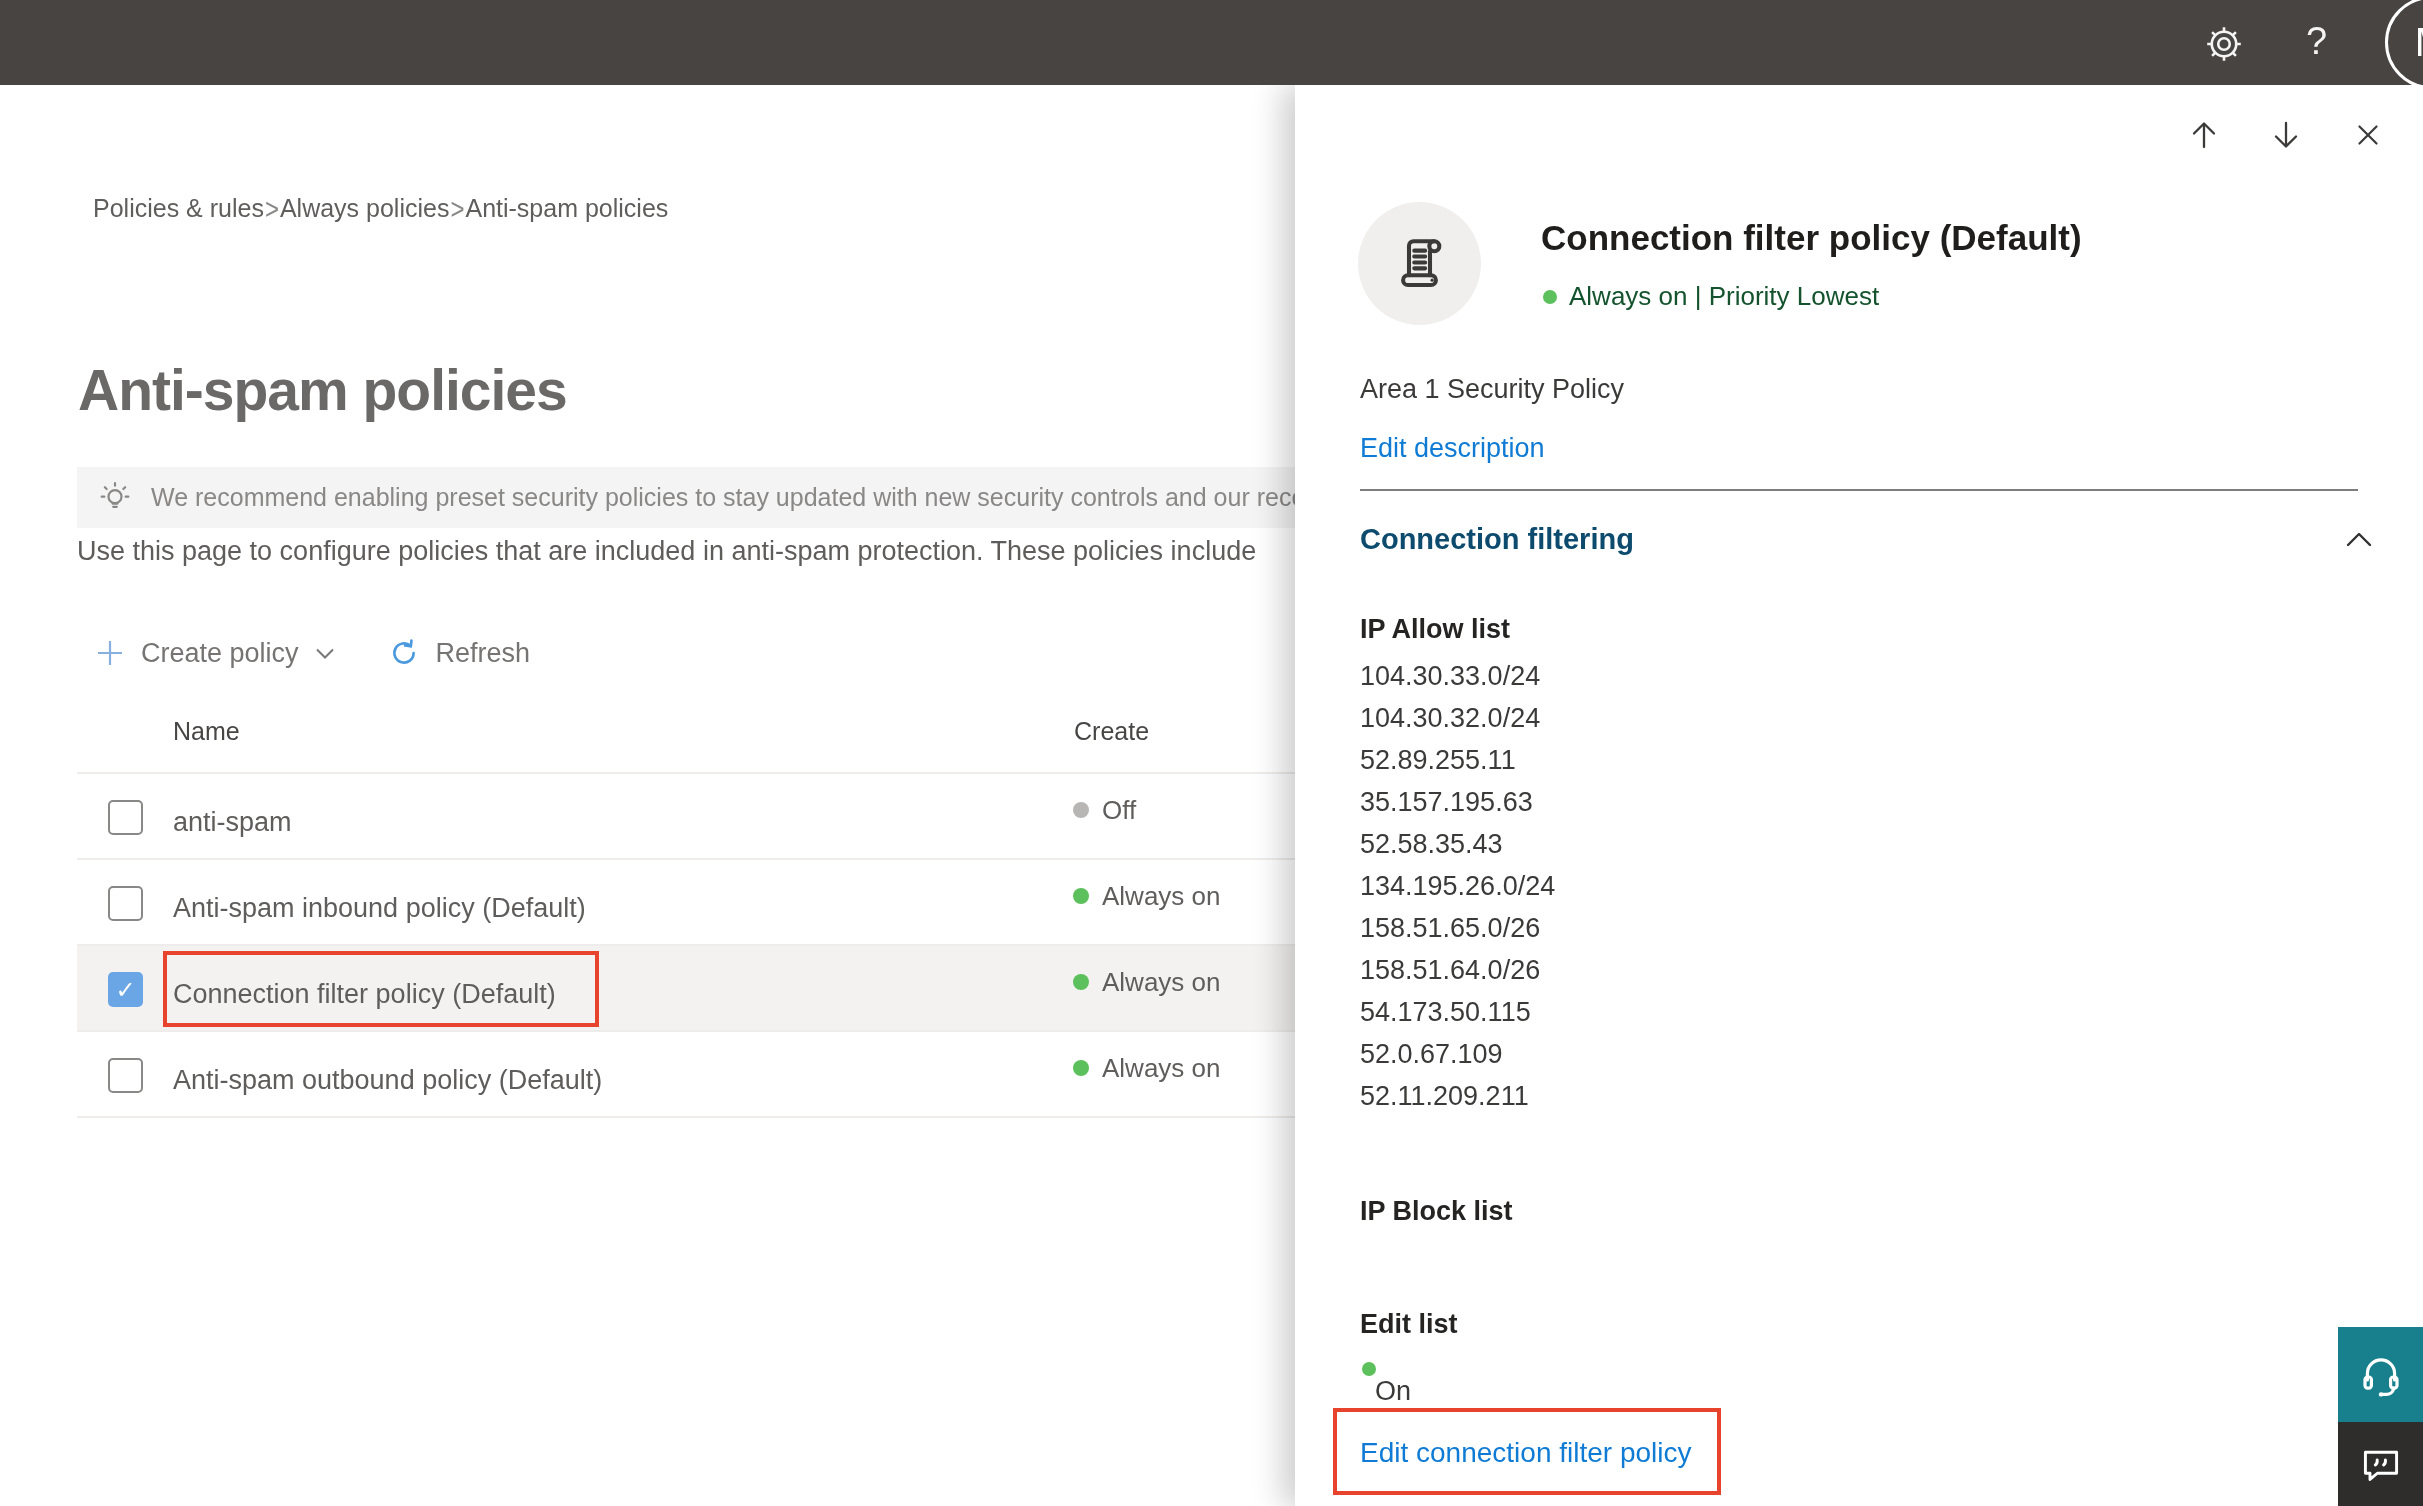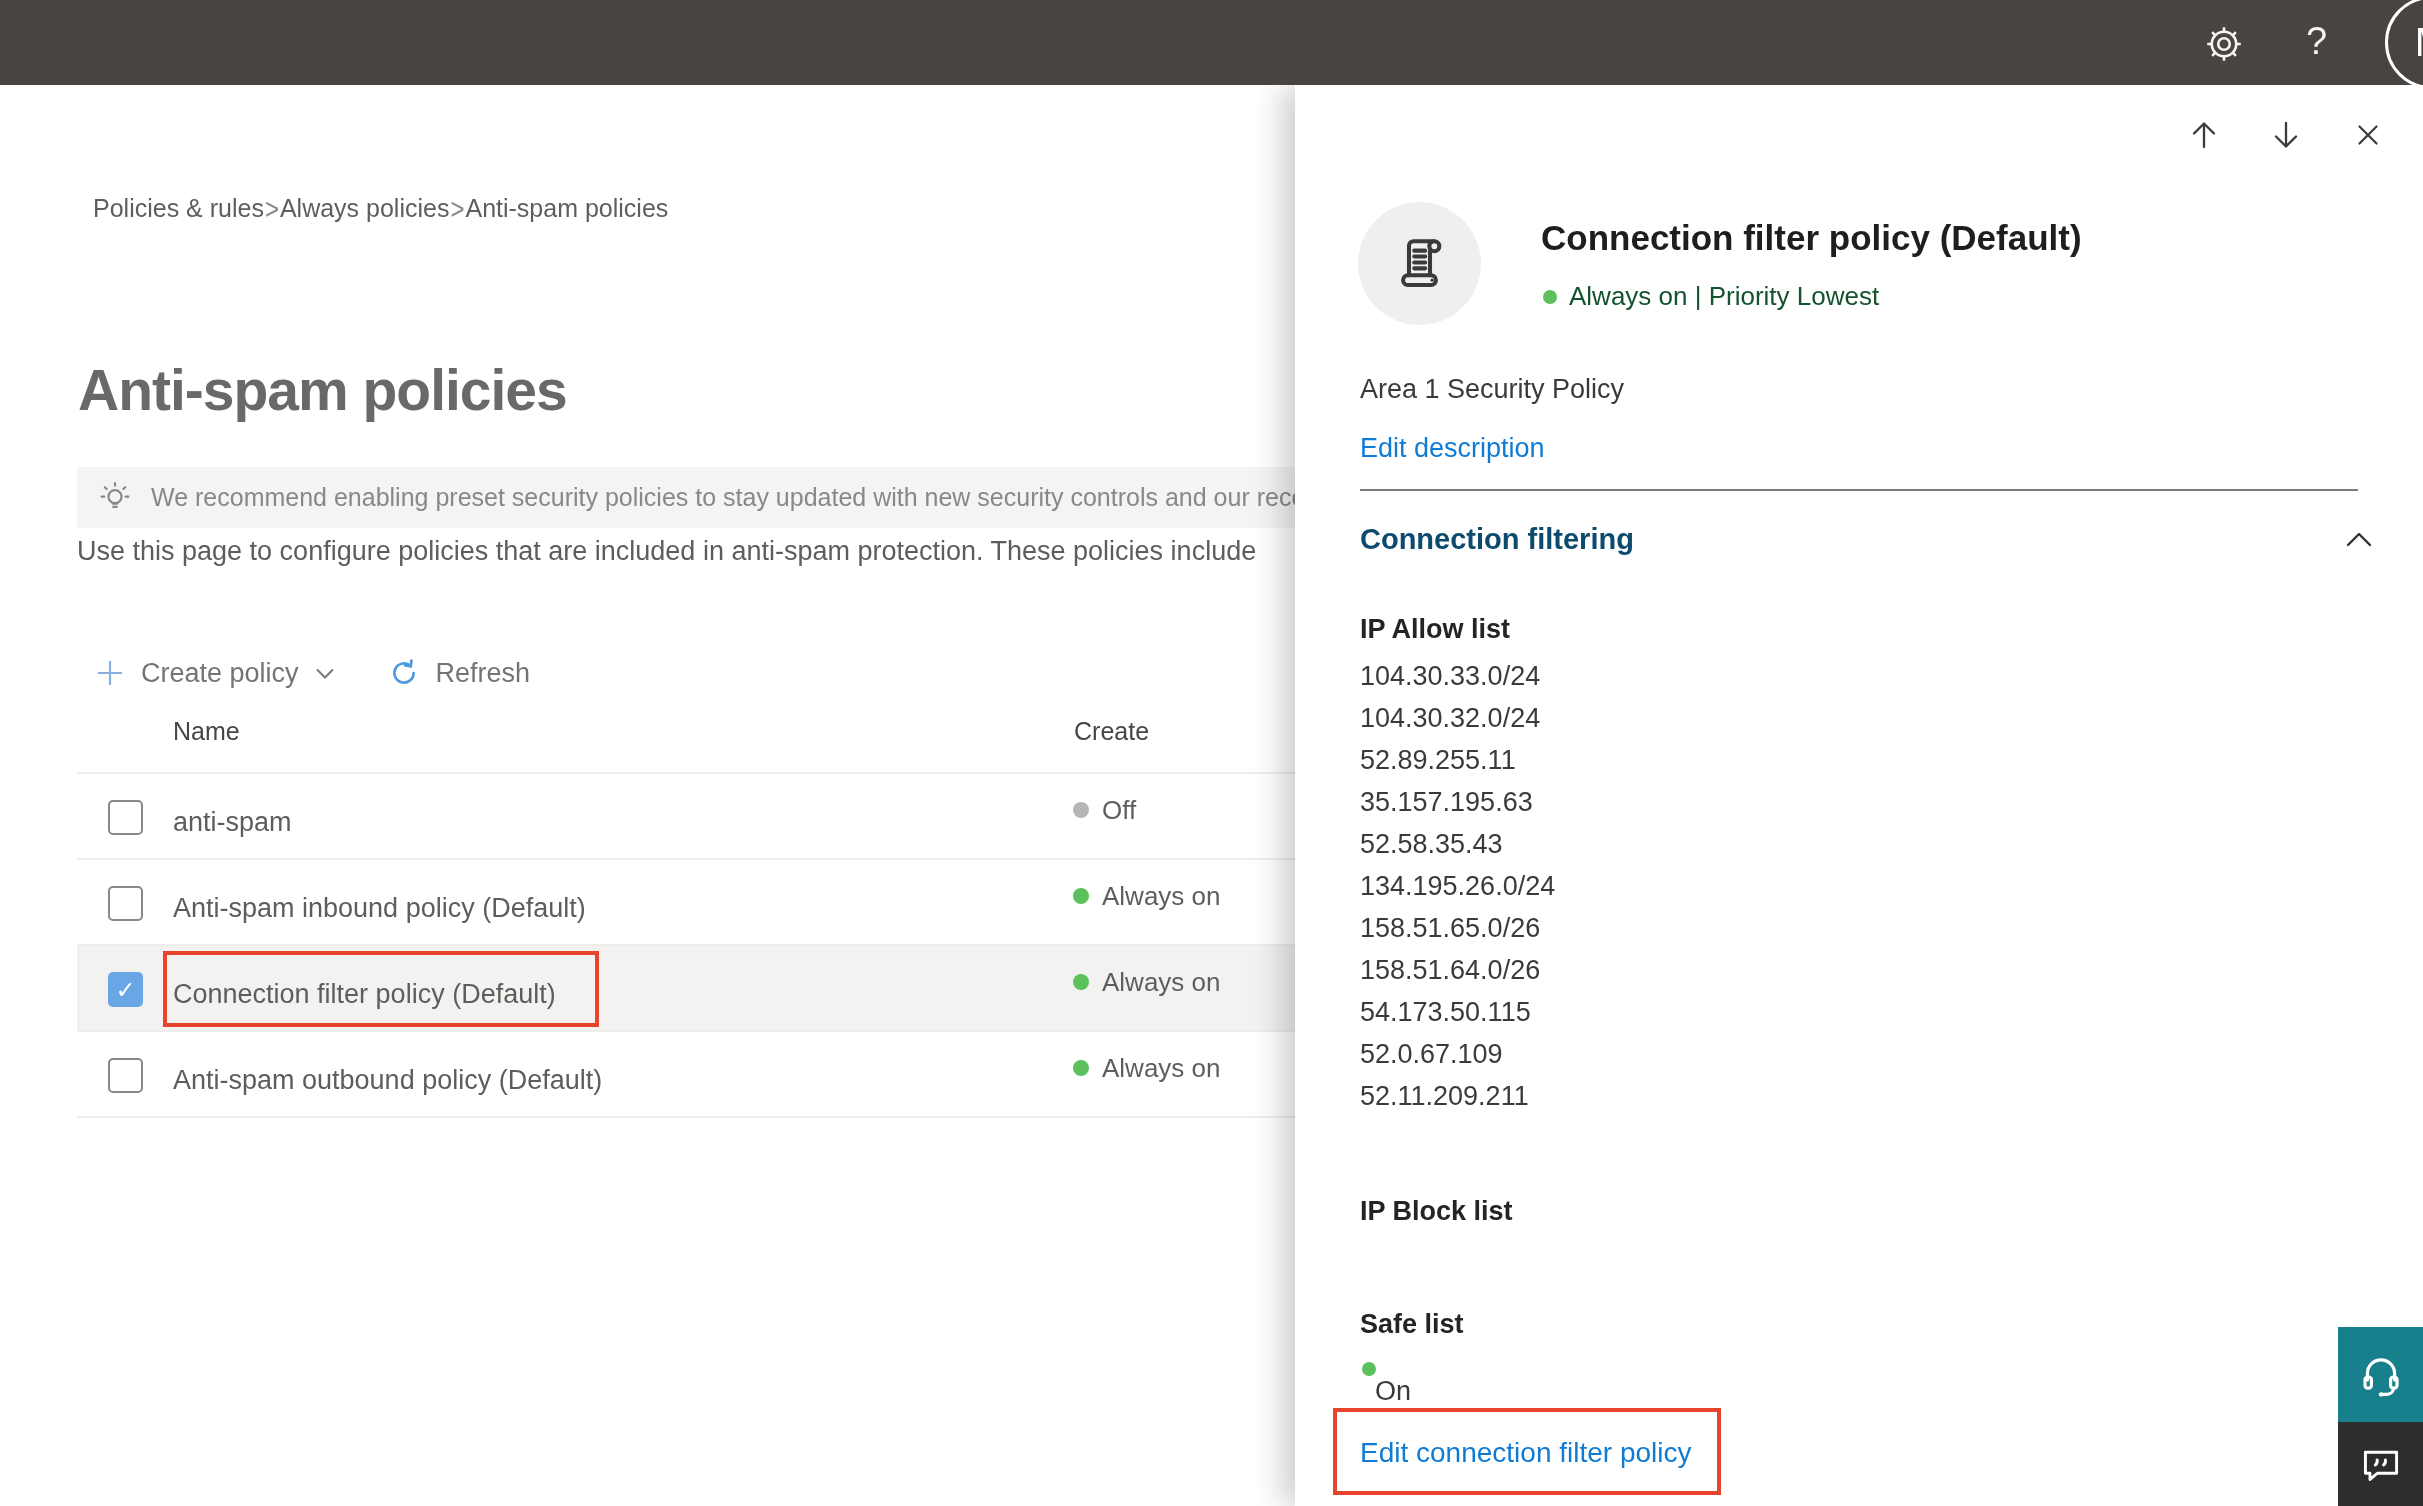--- a/index.html
+++ b/index.html
@@ -22,21 +22,21 @@
 
   .page-title{position:absolute;left:78px;top:319px;font-size:57px;font-weight:700;color:#6b6968;letter-spacing:-1px;}
 
   .banner{position:absolute;left:77px;top:467px;width:1218px;height:61px;background:#f4f4f4;
           display:flex;align-items:center;overflow:hidden;}
   .banner .bulb{margin-left:18px;flex:0 0 auto;display:flex;}
   .banner .banner-text{margin-left:16px;font-size:25px;color:#8a8886;white-space:nowrap;}
 
   .intro{position:absolute;left:77px;top:536px;width:1218px;font-size:27px;color:#5f5d5b;white-space:nowrap;overflow:hidden;}
 
-  .toolbar{position:absolute;left:95px;top:648px;height:50px;display:flex;align-items:center;}
+  .toolbar{position:absolute;left:95px;top:628px;height:50px;display:flex;align-items:center;}
   .tb-btn{display:flex;align-items:center;cursor:pointer;}
   .tb-btn .lbl{font-size:27px;color:#767472;margin-left:16px;}
   .tb-btn .chev{margin-left:16px;display:flex;}
   .tb-gap{width:53px;}
 
   .col-head{position:absolute;font-size:25px;color:#484644;cursor:pointer;}
   .col-name{left:173px;top:717px;}
   .col-status{left:1074px;top:717px;}
 
   .rows{position:absolute;left:77px;top:772px;width:1218px;border-top:2px solid #efedeb;}
@@ -281,21 +281,21 @@
       <div>134.195.26.0/24</div>
       <div>158.51.65.0/26</div>
       <div>158.51.64.0/26</div>
       <div>54.173.50.115</div>
       <div>52.0.67.109</div>
       <div>52.11.209.211</div>
     </div>
 
     <div class="list-label ip-block-label">IP Block list</div>
 
-    <div class="list-label safe-label">Safe list</div>
+    <div class="list-label safe-label">Edit list</div>
     <div class="safe-status">
       <span class="dot green"></span>
       <span class="st-lbl">On</span>
     </div>
 
     <div class="red-box-link"></div>
     <div class="edit-policy-link link">Edit connection filter policy</div>
 
   </div>
 

